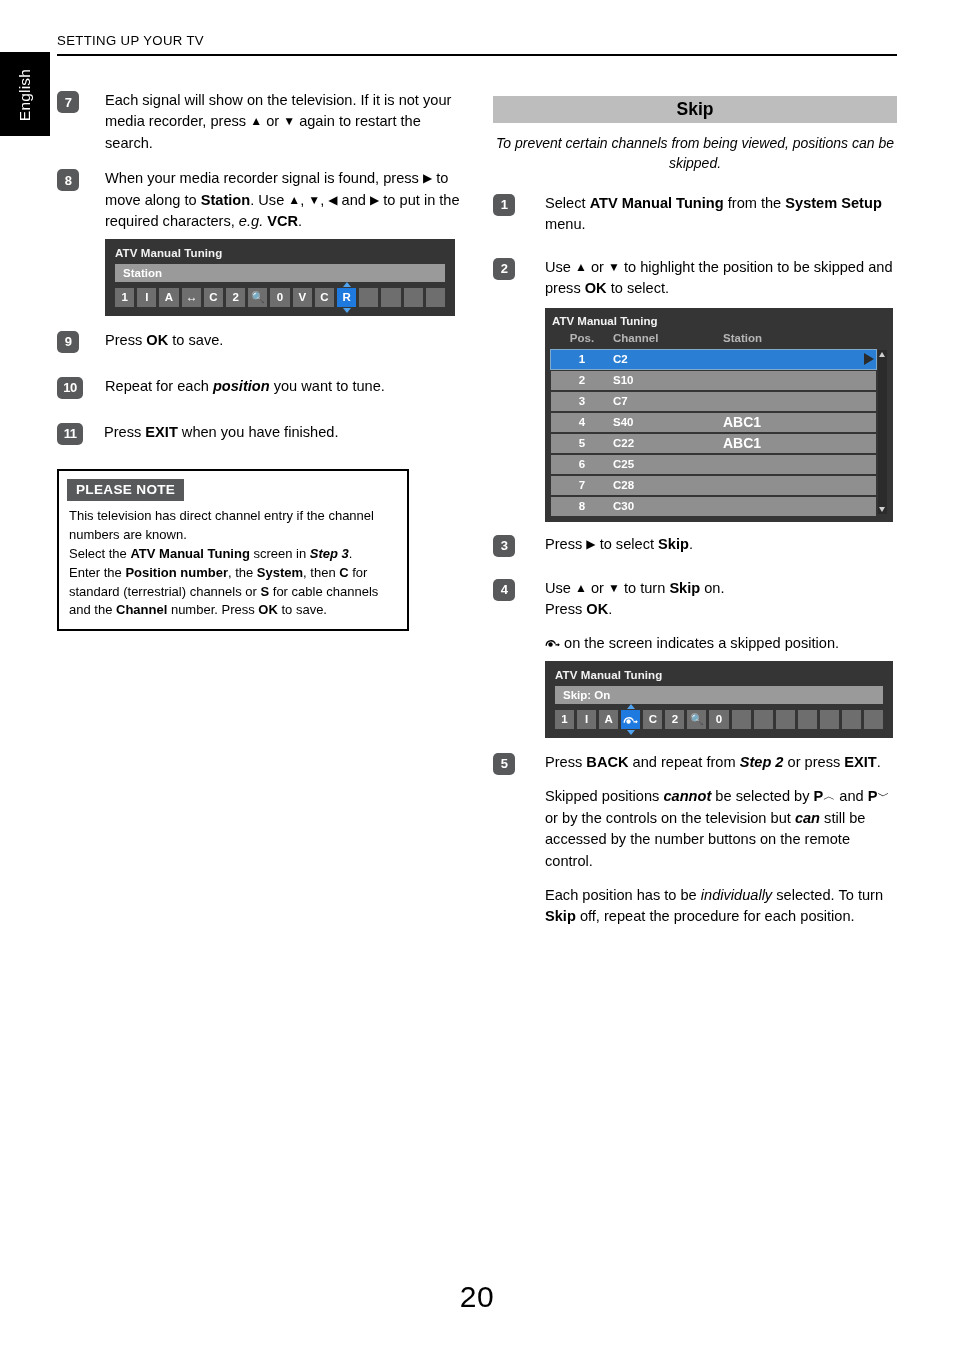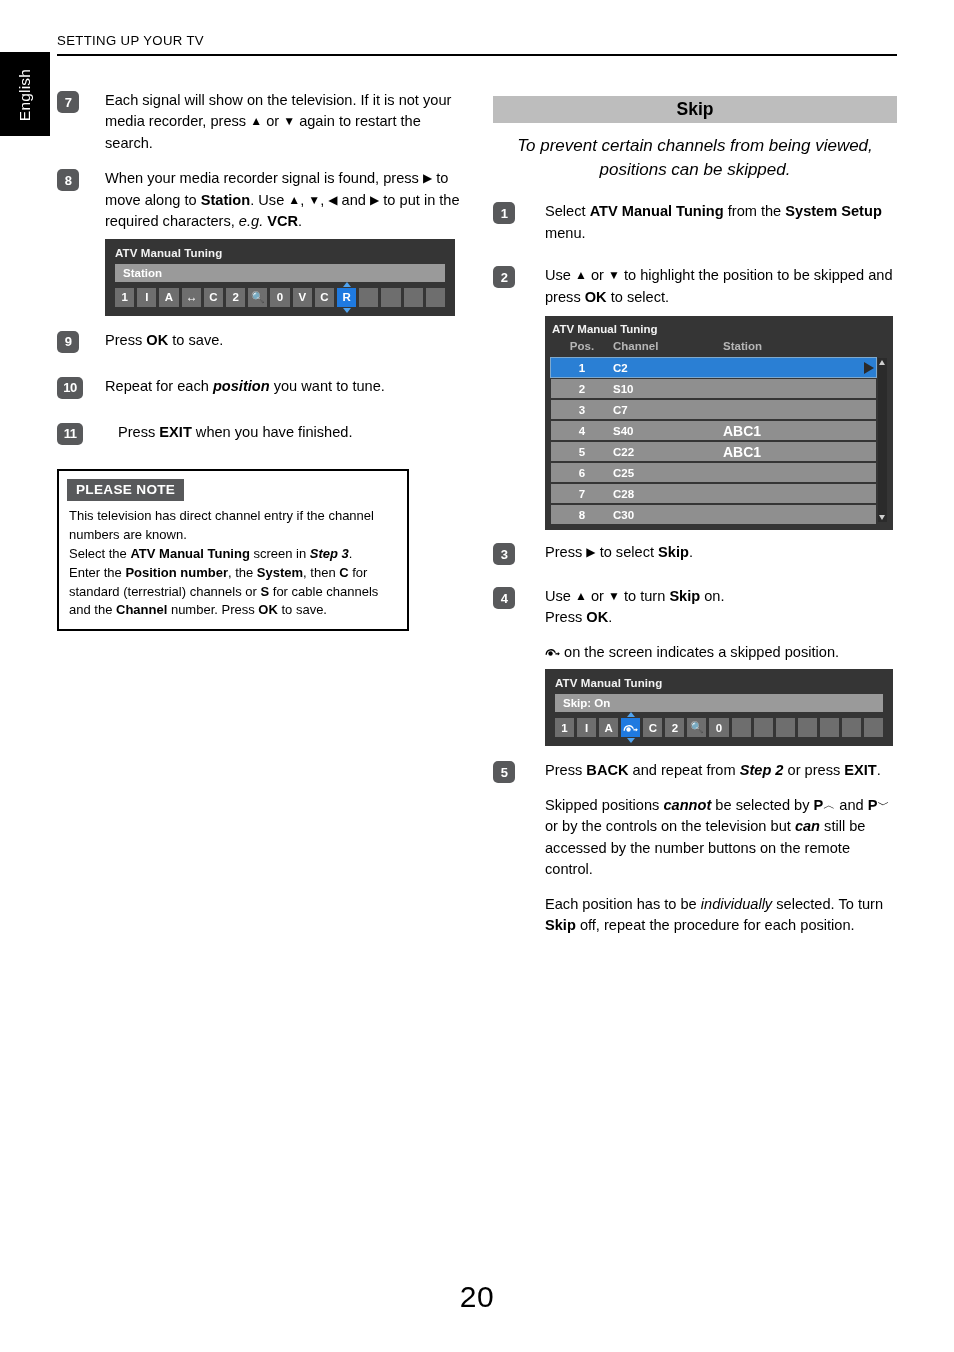--- a/index.html
+++ b/index.html
@@ -101,21 +101,21 @@
   .skip-ico { display:inline-block; width: 15px; height: 11px; }
 
   
   .sec-bar {
     background: #bdbdbd; height: 27px;
     display: flex; align-items: center; justify-content: center;
     font-size: 17.5px; font-weight: bold;
     margin-bottom: 11px;
   }
   .sec-sub {
-    font-style: italic; font-size: 17px; line-height: 1.42;
+    font-style: italic; font-size: 14px; line-height: 1.42;
     text-align: center; margin-bottom: 19px;
   }
 
   
   .note {
     border: 2px solid #000; width: 352px; margin-top: 24px;
     padding: 0 8px 9px 0;
   }
   .note-hd {
     display: inline-block; background: #58595b; color: #fff;
@@ -231,21 +231,21 @@
       <div class="body">Press <b>OK</b> to save.</div>
     </div>
 
     <div class="step" style="margin-bottom:23px;">
       <div class="bullet wide">10</div>
       <div class="body" style="margin-left:22px;">Repeat for each <span class="bi">position</span> you want to tune.</div>
     </div>
 
     <div class="step">
       <div class="bullet wide">11</div>
-      <div class="body" style="margin-left:35px;">Press <b>EXIT</b> when you have finished.</div>
+      <div class="body" style="margin-left:21px;">Press <b>EXIT</b> when you have finished.</div>
     </div>
 
     <div class="note">
       <div class="note-hd">PLEASE NOTE</div>
       <div class="note-bd">
         This television has direct channel entry if the
         channel numbers are known.<br>
         Select the <b>ATV Manual Tuning</b> screen in <span class="bi">Step&nbsp;3</span>.<br>
         Enter the <b>Position number</b>, the <b>System</b>, then <b>C</b> for
         standard (terrestrial) channels or <b>S</b> for cable

